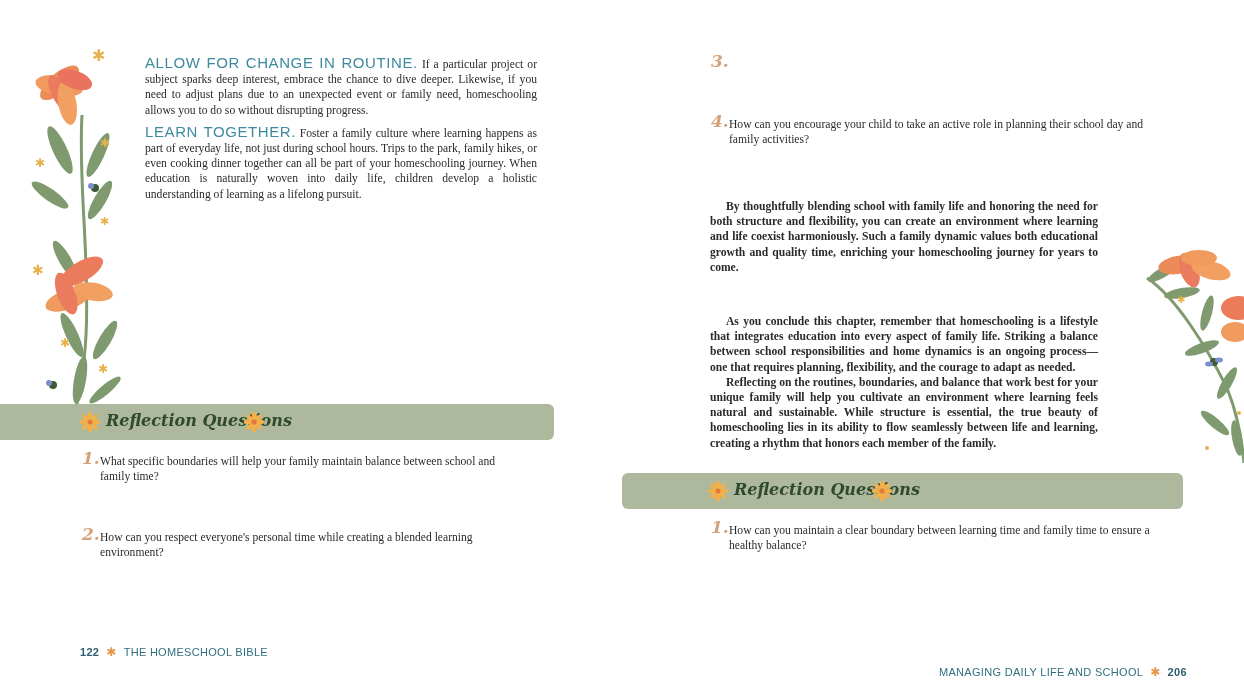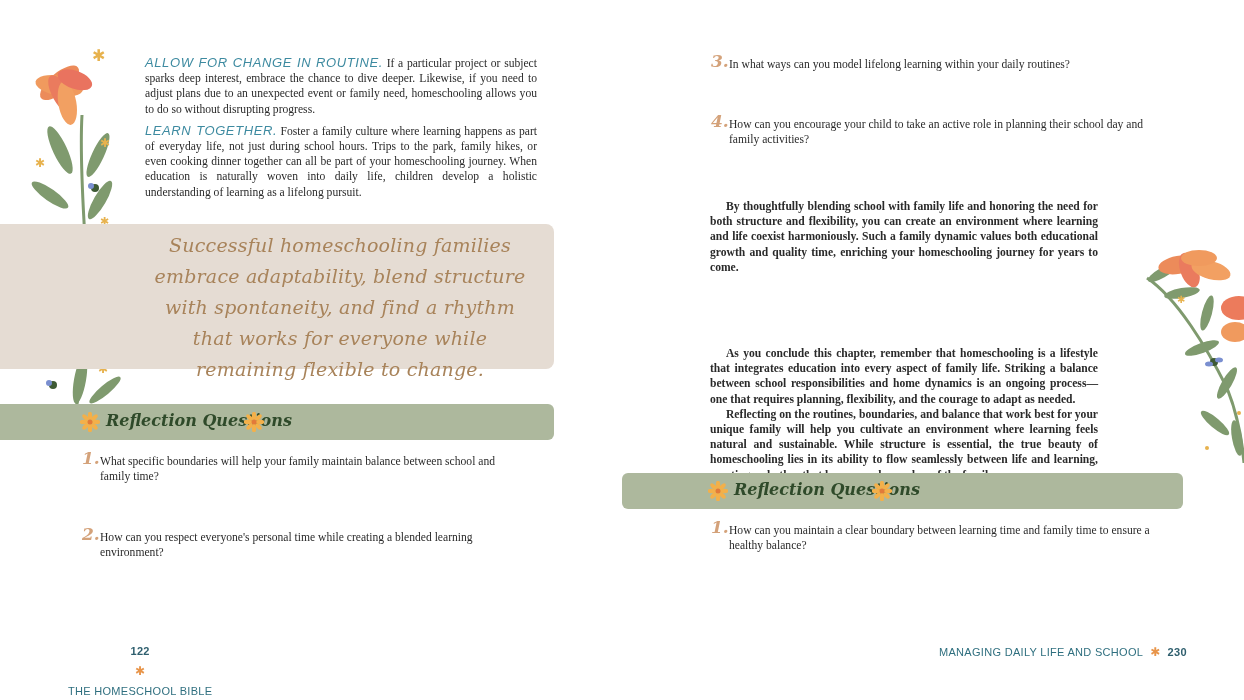--- a/index.html
+++ b/index.html
@@ -3,21 +3,21 @@
 <meta charset="utf-8">
 <style>
   html, body { margin:0; padding:0; }
   body { width:1244px; height:700px; background:#ffffff; position:relative; overflow:hidden;
          font-family:"Liberation Serif", "DejaVu Serif", serif; color:#2b2b2b; }
   .page { position:absolute; top:0; height:700px; width:622px; background:#fff; }
   .page.left { left:0; }
   .page.right { left:622px; }
 
   .body-text { font-size:11.6px; line-height:15.2px; text-align:justify; color:#2a2a2a; }
-  .lead { font-family:"Liberation Sans","DejaVu Sans",sans-serif; font-size:13px; letter-spacing:0.6px; color:#3d8aa0; text-transform:uppercase;font-style:italic; }
+  .lead { font-family:"Liberation Sans","DejaVu Sans",sans-serif; font-size:15px; letter-spacing:0.6px; color:#3d8aa0; text-transform:uppercase; }
 
   .left-paras { position:absolute; left:145px; top:55px; width:392px; }
   .left-paras p { margin:0 0 6px 0; }
 
   .quote-box { position:absolute; left:0; top:224px; width:554px; height:145px; background:#e5dcd3; border-radius:0 8px 8px 0; }
   .quote-text { position:absolute; left:150px; top:6px; width:380px; text-align:center;
                 font-family:"DejaVu Serif", serif; font-style:italic; font-size:19px; line-height:31px; color:#a8835a; letter-spacing:0.2px; }
 
   .rq-band { position:absolute; height:36px; background:#adb89d; border-radius:0 6px 6px 0; }
   .rq-band.left { left:0; top:404px; width:554px; }
@@ -81,23 +81,20 @@
       <circle cx="71" cy="151" r="3" fill="#7a8fd0"></circle>
     <circle cx="33" cy="350" r="4" fill="#3e5a34"></circle>
       <circle cx="29" cy="348" r="3" fill="#7a8fd0"></circle>
   </svg>
 
   <div class="left-paras body-text">
     <p><span class="lead">ALLOW FOR CHANGE IN ROUTINE.</span><span> If a particular project or subject sparks deep interest, embrace the chance to dive deeper. Likewise, if you need to adjust plans due to an unexpected event or family need, homeschooling allows you to do so without disrupting progress.</span></p>
     <p><span class="lead">LEARN TOGETHER.</span><span> Foster a family culture where learning happens as part of everyday life, not just during school hours. Trips to the park, family hikes, or even cooking dinner together can all be part of your homeschooling journey. When education is naturally woven into daily life, children develop a holistic understanding of learning as a lifelong pursuit.</span></p>
   </div>
 
-  <div class="quote-box">
-    <div class="quote-text">Successful homeschooling families embrace adaptability, blend structure with spontaneity, and find a rhythm that works for everyone while remaining flexible to change.</div>
-  </div>
 
   <div class="rq-band left">
     <svg class="daisy" style="left:80px;" viewBox="0 0 20 20">
         <g fill="#f3b04a">
           <ellipse cx="10" cy="4" rx="2.2" ry="4.5"></ellipse>
           <ellipse cx="10" cy="16" rx="2.2" ry="4.5"></ellipse>
           <ellipse cx="4" cy="10" rx="4.5" ry="2.2"></ellipse>
           <ellipse cx="16" cy="10" rx="4.5" ry="2.2"></ellipse>
           <ellipse cx="5.5" cy="5.5" rx="2" ry="4" transform="rotate(-45 5.5 5.5)"></ellipse>
           <ellipse cx="14.5" cy="14.5" rx="2" ry="4" transform="rotate(-45 14.5 14.5)"></ellipse>
@@ -124,44 +121,43 @@
 
   <div class="question" style="left:100px;top:454px;width:420px;">
     <span class="qnum">1.</span>
     <span>What specific boundaries will help your family maintain balance between school and family time?</span>
   </div>
   <div class="question" style="left:100px;top:530px;width:400px;">
     <span class="qnum">2.</span>
     <span>How can you respect everyone's personal time while creating a blended learning environment?</span>
   </div>
 
-  <div class="footer" style="left:68px;flex-direction:column;">
+  <div class="footer" style="left:80px;">
     <span class="pnum">122</span>
     <span class="star">✱</span>
     <span>THE HOMESCHOOL BIBLE</span>
   </div>
 </div>
 
 <div class="page right">
 
   <div class="question" style="left:107px;top:57px;width:440px;">
     <span class="qnum">3.</span>
-    <span>In what ways can you model lifelong learning within your daily routines?</span>
   </div>
   <div class="question" style="left:107px;top:117px;width:440px;">
     <span class="qnum">4.</span>
     <span>How can you encourage your child to take an active role in planning their school day and family activities?</span>
   </div>
 
   <div class="right-paras body-text" style="top:199px;">
     <p>By thoughtfully blending school with family life and honoring the need for both structure and flexibility, you can create an environment where learning and life coexist harmoniously. Such a family dynamic values both educational growth and quality time, enriching your homeschooling journey for years to come.</p>
   </div>
 
 
-  <div class="right-paras body-text" style="top:314px;margin-top:32px;">
+  <div class="right-paras body-text" style="top:314px;">
     <p>As you conclude this chapter, remember that homeschooling is a lifestyle that integrates education into every aspect of family life. Striking a balance between school responsibilities and home dynamics is an ongoing process—one that requires planning, flexibility, and the courage to adapt as needed.</p>
     <p>Reflecting on the routines, boundaries, and balance that work best for your unique family will help you cultivate an environment where learning feels natural and sustainable. While structure is essential, the true beauty of homeschooling lies in its ability to flow seamlessly between life and learning, creating a rhythm that honors each member of the family.</p>
   </div>
 
   <div class="rq-band right">
     <svg class="daisy" style="left:86px;" viewBox="0 0 20 20">
         <g fill="#f3b04a">
           <ellipse cx="10" cy="4" rx="2.2" ry="4.5"></ellipse>
           <ellipse cx="10" cy="16" rx="2.2" ry="4.5"></ellipse>
           <ellipse cx="4" cy="10" rx="4.5" ry="2.2"></ellipse>
@@ -214,18 +210,18 @@
       <ellipse cx="-4" cy="24" rx="14" ry="10" fill="#f09a5e"></ellipse>
     </g>
     <text x="40" y="65" font-size="10" fill="#e7b24e">✱</text>
     <circle cx="77" cy="124" r="4" fill="#3e5a34"></circle>
       <ellipse cx="72" cy="126" rx="4" ry="2.5" fill="#7a8fd0"></ellipse>
       <ellipse cx="82" cy="122" rx="4" ry="2.5" fill="#7a8fd0"></ellipse>
     <circle cx="102" cy="175" r="2" fill="#e7b24e"></circle>
       <circle cx="70" cy="210" r="2" fill="#e7b24e"></circle>
   </svg>
 
-  <div class="footer" style="left:317px;">
+  <div class="footer" style="left:317px;margin-top:20px;">
     <span>MANAGING DAILY LIFE AND SCHOOL</span>
     <span class="star">✱</span>
-    <span class="pnum">230</span>
+    <span class="pnum">206</span>
   </div>
 </div>
 
 </body></html>

